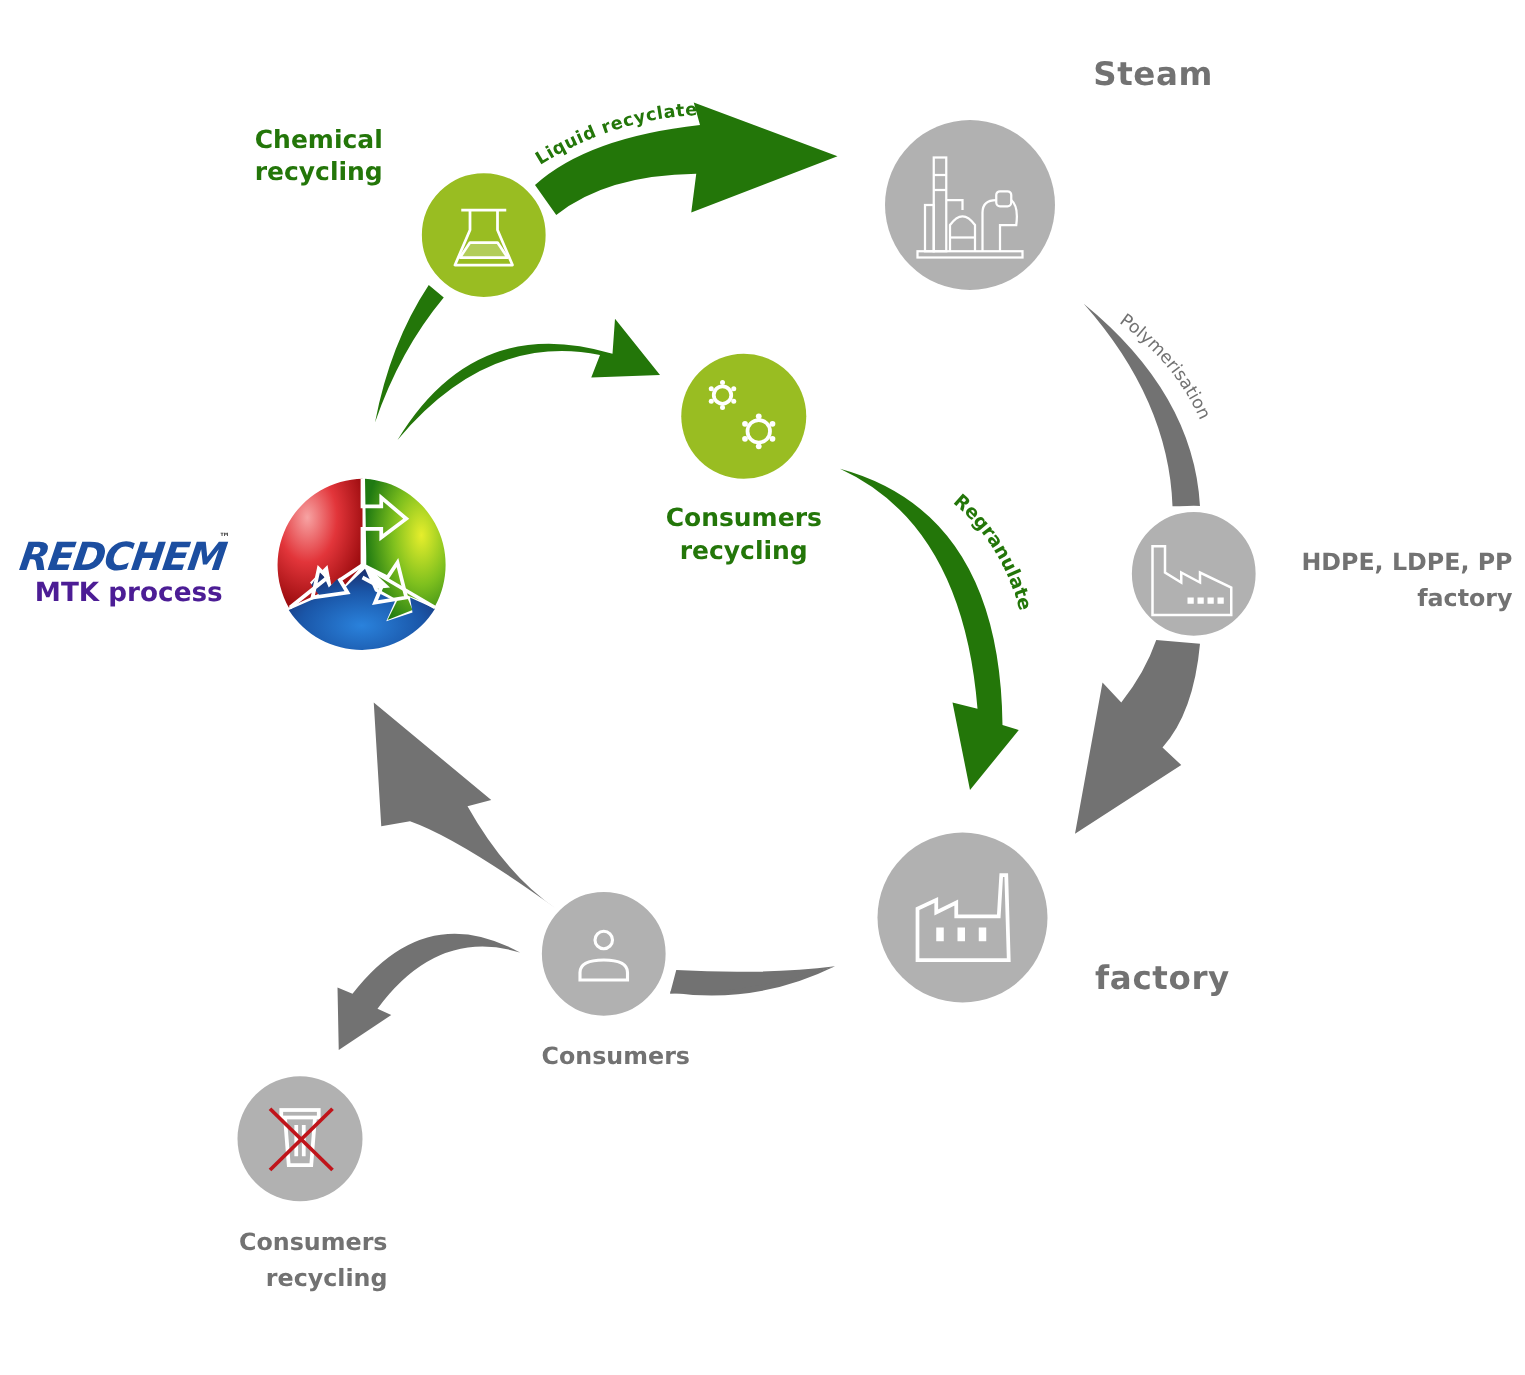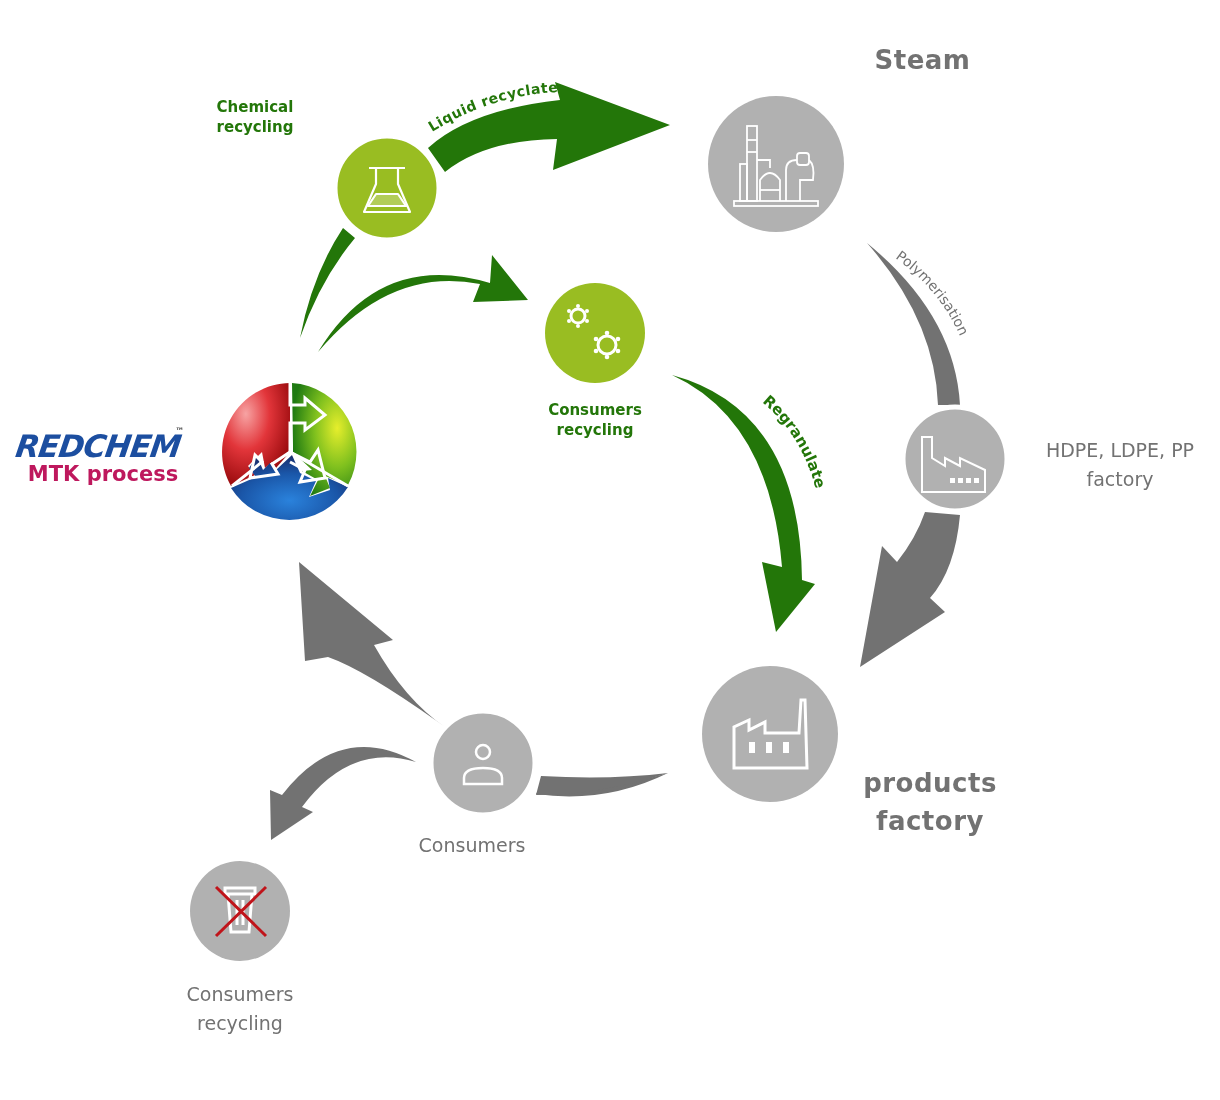--- a/index.html
+++ b/index.html
@@ -3,28 +3,28 @@
 <meta charset="utf-8">
 <style>
   html, body { margin: 0; padding: 0; background: #ffffff; }
   body { width: 1220px; height: 1100px; position: relative; overflow: hidden;
          font-family: "DejaVu Sans", "Liberation Sans", sans-serif; }
   svg { position: absolute; left: 0; top: 0; }
   .lbl { position: absolute; text-align: center; font-weight: bold; line-height: 1.3; }
   .green { color: #237609; }
   .grey  { color: #727272; text-align: center; }
   .big   { font-size: 26px; line-height: 1.45; letter-spacing: 0.5px; }
-  .mid   { font-size: 15px; }
-  .small { font-size: 19px; font-weight: normal; color: #727272; }
+  .mid   { font-size: 20px; }
+  .small { font-size: 19px; font-weight: bold; color: #727272; text-align: right; }
   .logo  { position: absolute; left: 8px; top: 428px; width: 190px; text-align: center; }
   .logo-word { font-family: "DejaVu Sans", sans-serif; font-size: 31px; font-weight: bold;
                font-style: italic; color: #1c4ea0; letter-spacing: -1px; display: inline-block;
                transform: skewX(-8deg); }
   .logo-tm { position: absolute; right: 6px; top: -2px; font-size: 9px; font-weight: bold; color: #444; }
-  .logo-sub { display: block; font-size: 21px; font-weight: bold; color: #be185d; margin-top: -2px; }
+  .logo-sub { display: block; font-size: 21px; font-weight: bold; color: #4c1d95; margin-top: -2px; }
 </style>
 </head>
 <body>
 
 <svg width="1220" height="1100" viewBox="0 0 1220 1100">
   <defs>
     <radialGradient id="gRed" cx="0.35" cy="0.3" r="0.7">
       <stop offset="0" stop-color="#f7a3a3"></stop>
       <stop offset="0.5" stop-color="#e2353a"></stop>
       <stop offset="1" stop-color="#9e0d10"></stop>
@@ -203,21 +203,20 @@
 <div class="lbl grey big" style="left:850px; top:42px; width:145px;">
   <div>Steam</div>
 </div>
 
 <div class="lbl small" style="left:1030px; top:436px; width:180px; line-height:1.5;">
   <div>HDPE, LDPE, PP</div>
   <div>factory</div>
 </div>
 
 <div class="lbl grey big" style="left:850px; top:765px; width:160px;">
-  <div>products</div>
   <div>factory</div>
 </div>
 
 <div class="lbl small" style="left:392px; top:833px; width:160px;">
   <div>Consumers</div>
 </div>
 
 <div class="lbl small" style="left:170px; top:980px; width:140px; line-height:1.5;">
   <div>Consumers</div>
   <div>recycling</div>

